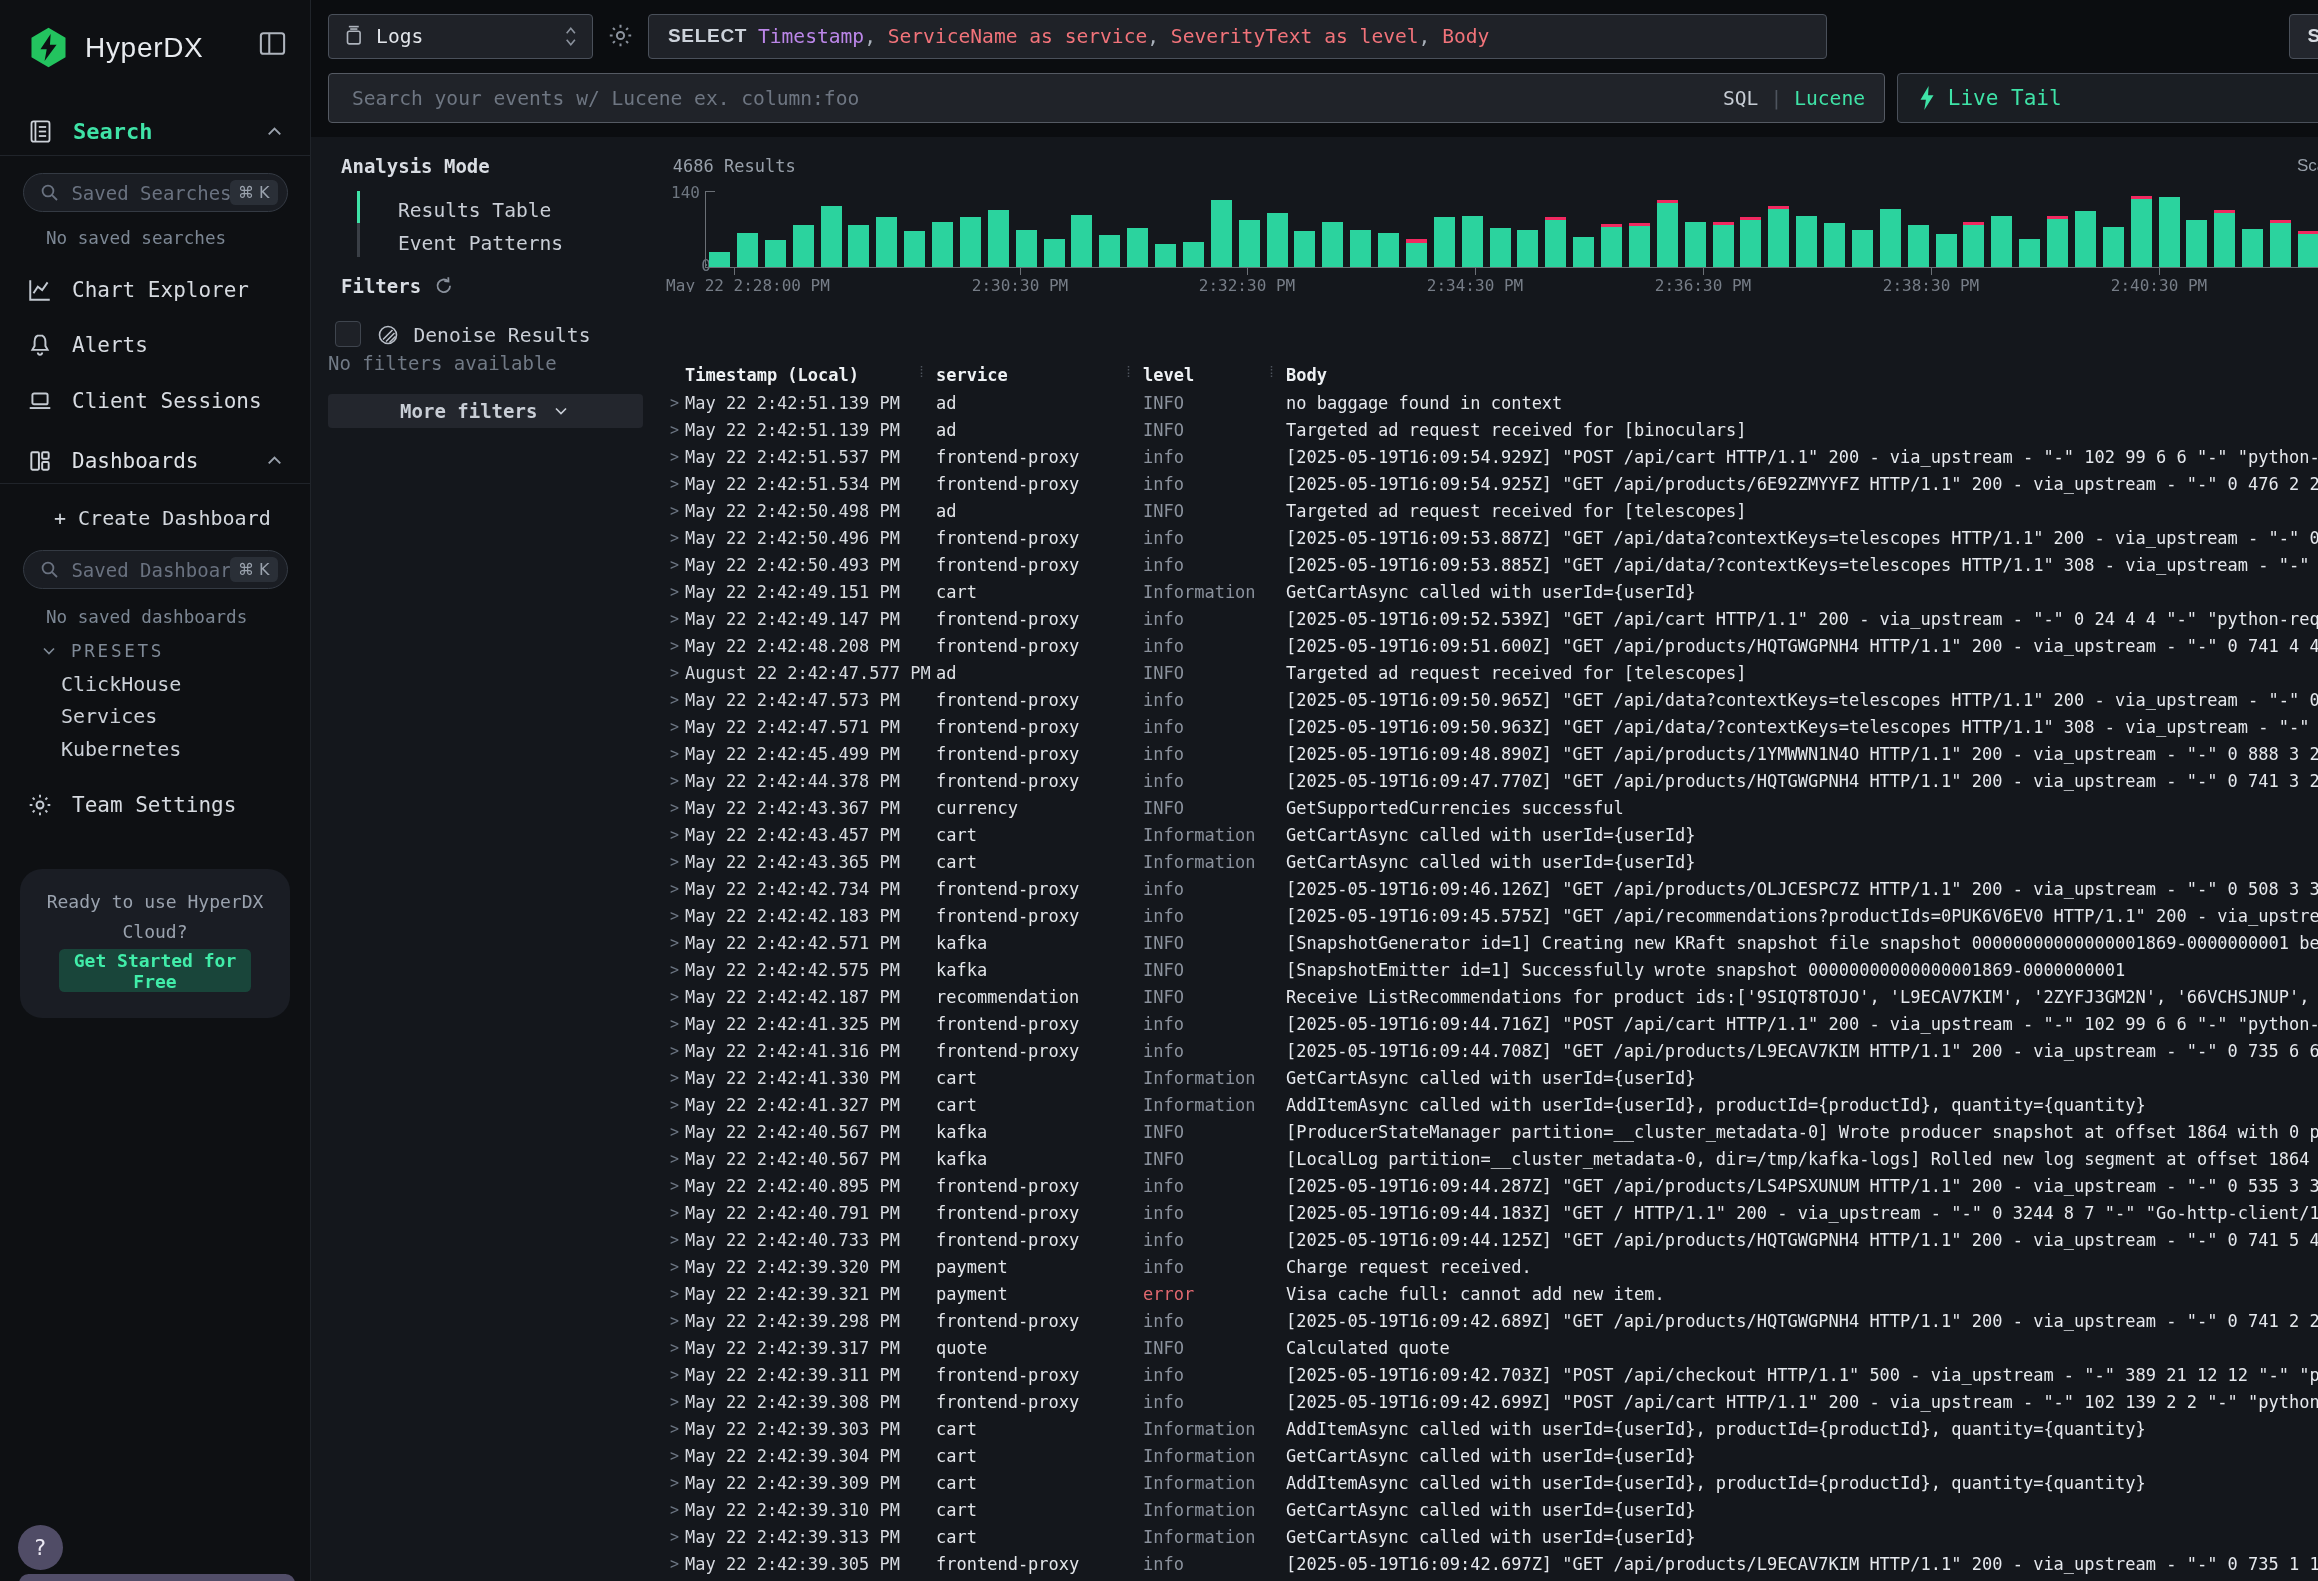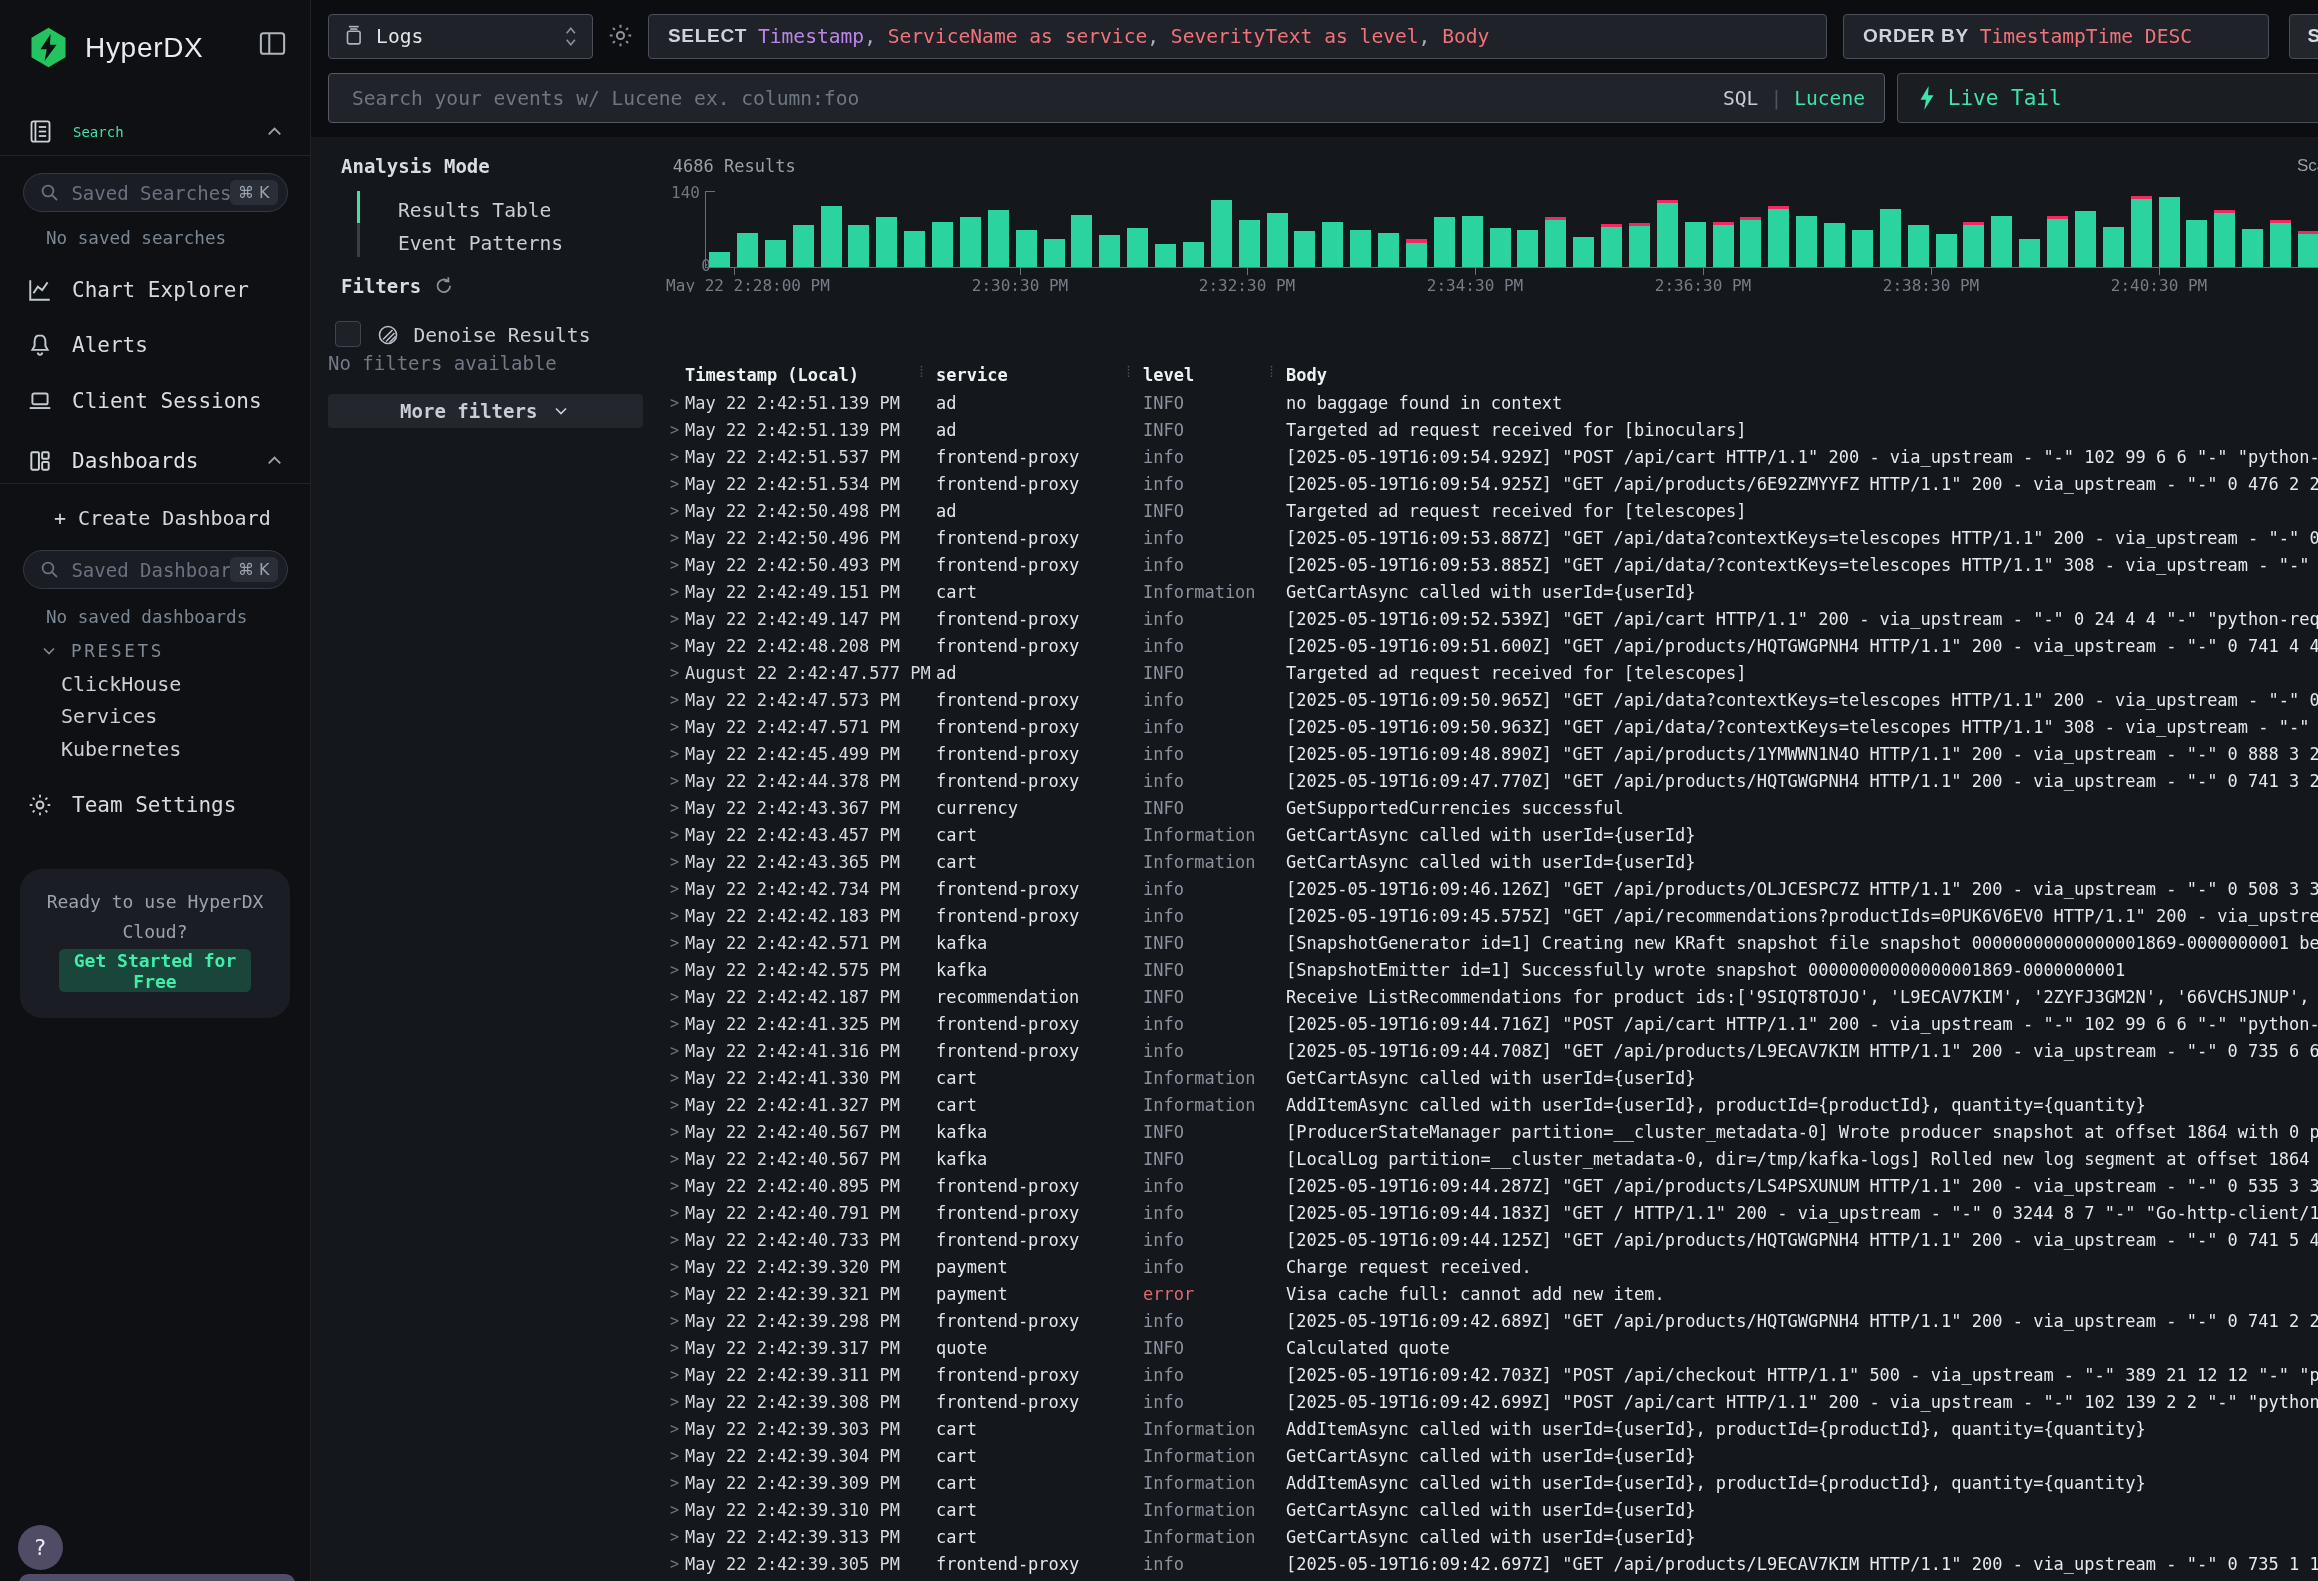--- a/index.html
+++ b/index.html
@@ -22,21 +22,21 @@
   .sidebar{position:absolute;left:0;top:0;width:311px;height:1582px;background:var(--bg-side);
     border-right:1.4px solid var(--border-subtle);z-index:5}
   .logo-row{position:absolute;left:0;top:24px;width:100%;height:47px;display:flex;align-items:center}
   .logo-badge{margin-left:27px}
   .logo-text{margin-left:15px;font-size:28px;font-weight:normal;letter-spacing:0.7px}
   .collapse-btn{position:absolute;right:21.6px;top:4px;color:#aeb4bd}
   .side-section{position:absolute;left:0;width:100%;display:flex;align-items:center;
     border-bottom:1.4px solid var(--border-subtle)}
   .sec-search{top:107px;height:49px;border-top:1.4px solid transparent}
   .sec-icon{margin-left:27px;color:#cdd2d9}
-  .sec-label{margin-left:19px;font-size:14px;font-weight:normal;color:var(--green)}
+  .sec-label{margin-left:19px;font-size:22px;font-weight:bold;color:var(--green)}
   .sec-label.plain{color:#dfe3e8}
   .sec-chevron{position:absolute;right:24px;color:#9aa2ad}
   .pill{position:absolute;left:23px;width:265px;height:39px;background:var(--pill-bg);
     border:1.4px solid var(--pill-border);border-radius:20px;display:flex;align-items:center}
   .pill .ph{margin-left:10.8px;font-size:19px;color:#6a7280}
   .pill .kbd{position:absolute;right:9.5px;background:#2a2f37;border-radius:5.4px;padding:2.7px 8px;
     font-size:16px;color:#9aa2ad;font-family:"DejaVu Sans",sans-serif}
   .side-note{position:absolute;left:46px;font-size:17.6px;color:#7c8794}
   .nav-item{position:absolute;left:0;width:100%;height:43px;display:flex;align-items:center;color:#d7dbe1}
   .nav-item .icon{margin-left:27px;color:#c3c9d1}
@@ -297,24 +297,20 @@
         <circle cx="12" cy="12" r="3.2"></circle>
         <path d="M12 2.5 L12 5 M12 19 L12 21.5 M2.5 12 L5 12 M19 12 L21.5 12 M5.3 5.3 L7 7 M17 17 L18.7 18.7 M18.7 5.3 L17 7 M7 17 L5.3 18.7"></path>
       </svg>
   </span>
 
   <div class="box q-select">
     <span class="q-kw">SELECT</span>
     <span class="q-body" id="select-parts"><span class="q-purple">Timestamp</span><span class="q-plain">, </span><span class="q-red">ServiceName as service</span><span class="q-plain">, </span><span class="q-red">SeverityText as level</span><span class="q-plain">, </span><span class="q-red">Body</span></span>
   </div>
 
-  <div class="box q-order">
-    <span class="q-kw">ORDER BY</span>
-    <span class="q-val">TimestampTime DESC</span>
-  </div>
 
   <div class="box save-btn">
     <span class="lbl">Sa</span>
   </div>
 
   <div class="box search-box">
     <span class="ph">Search your events w/ Lucene ex. column:foo</span>
     <span class="mode-toggle">
       <span class="mode-sql">SQL</span>
       <span class="mode-div">|</span>

